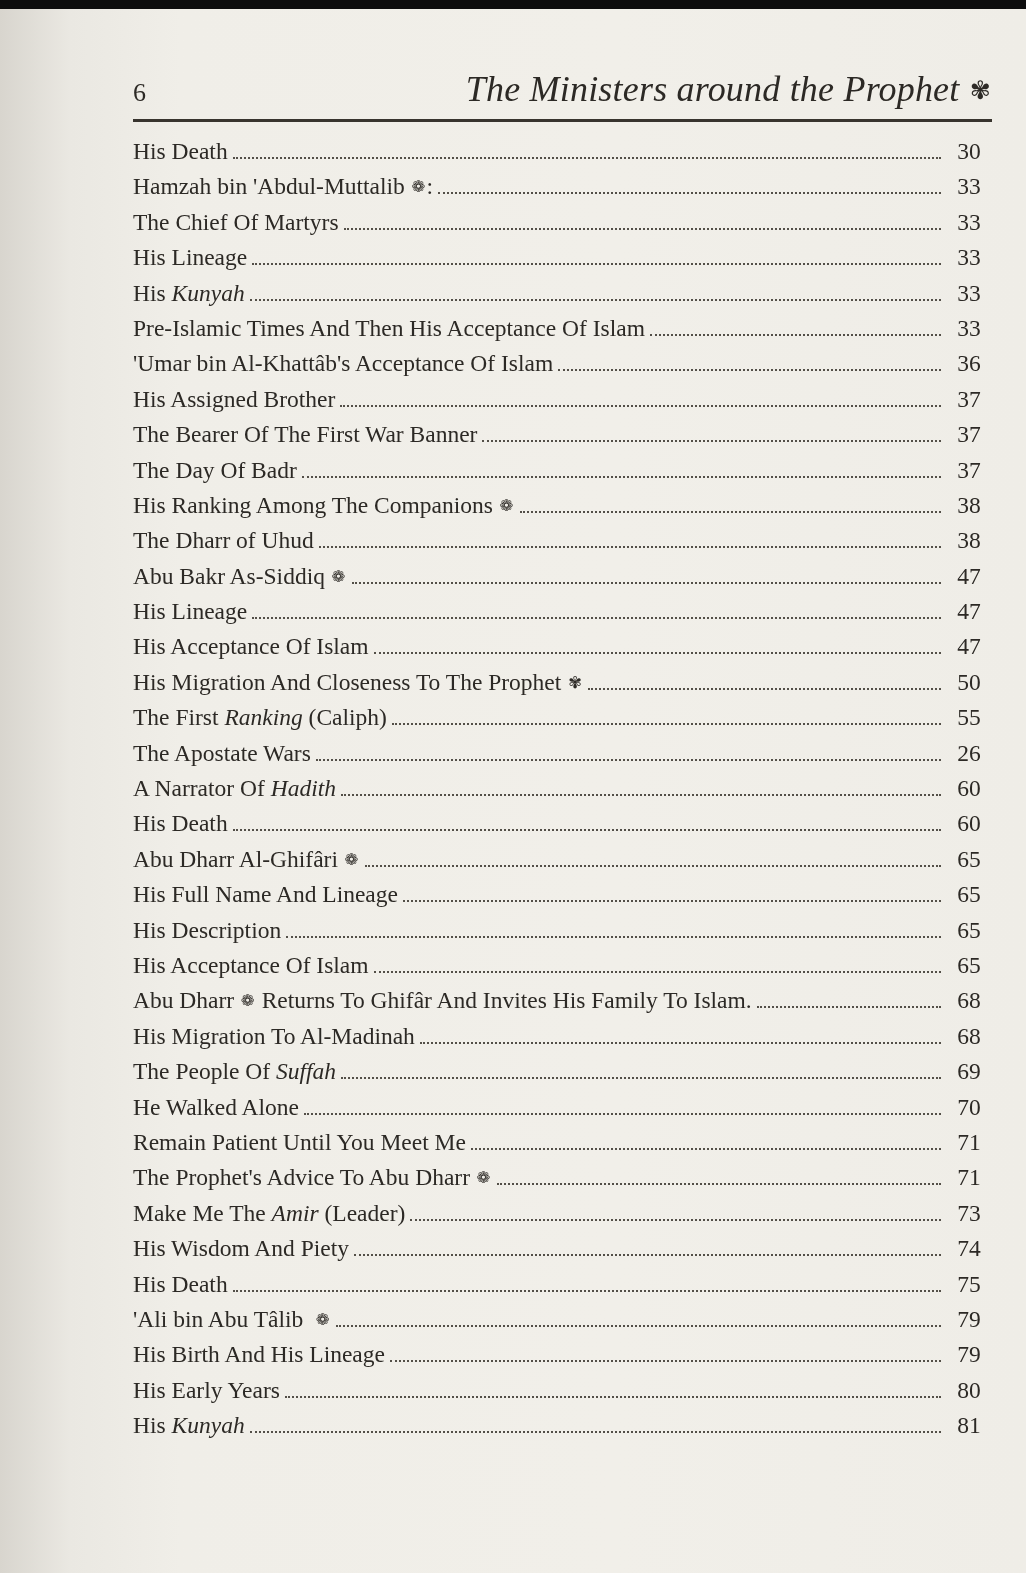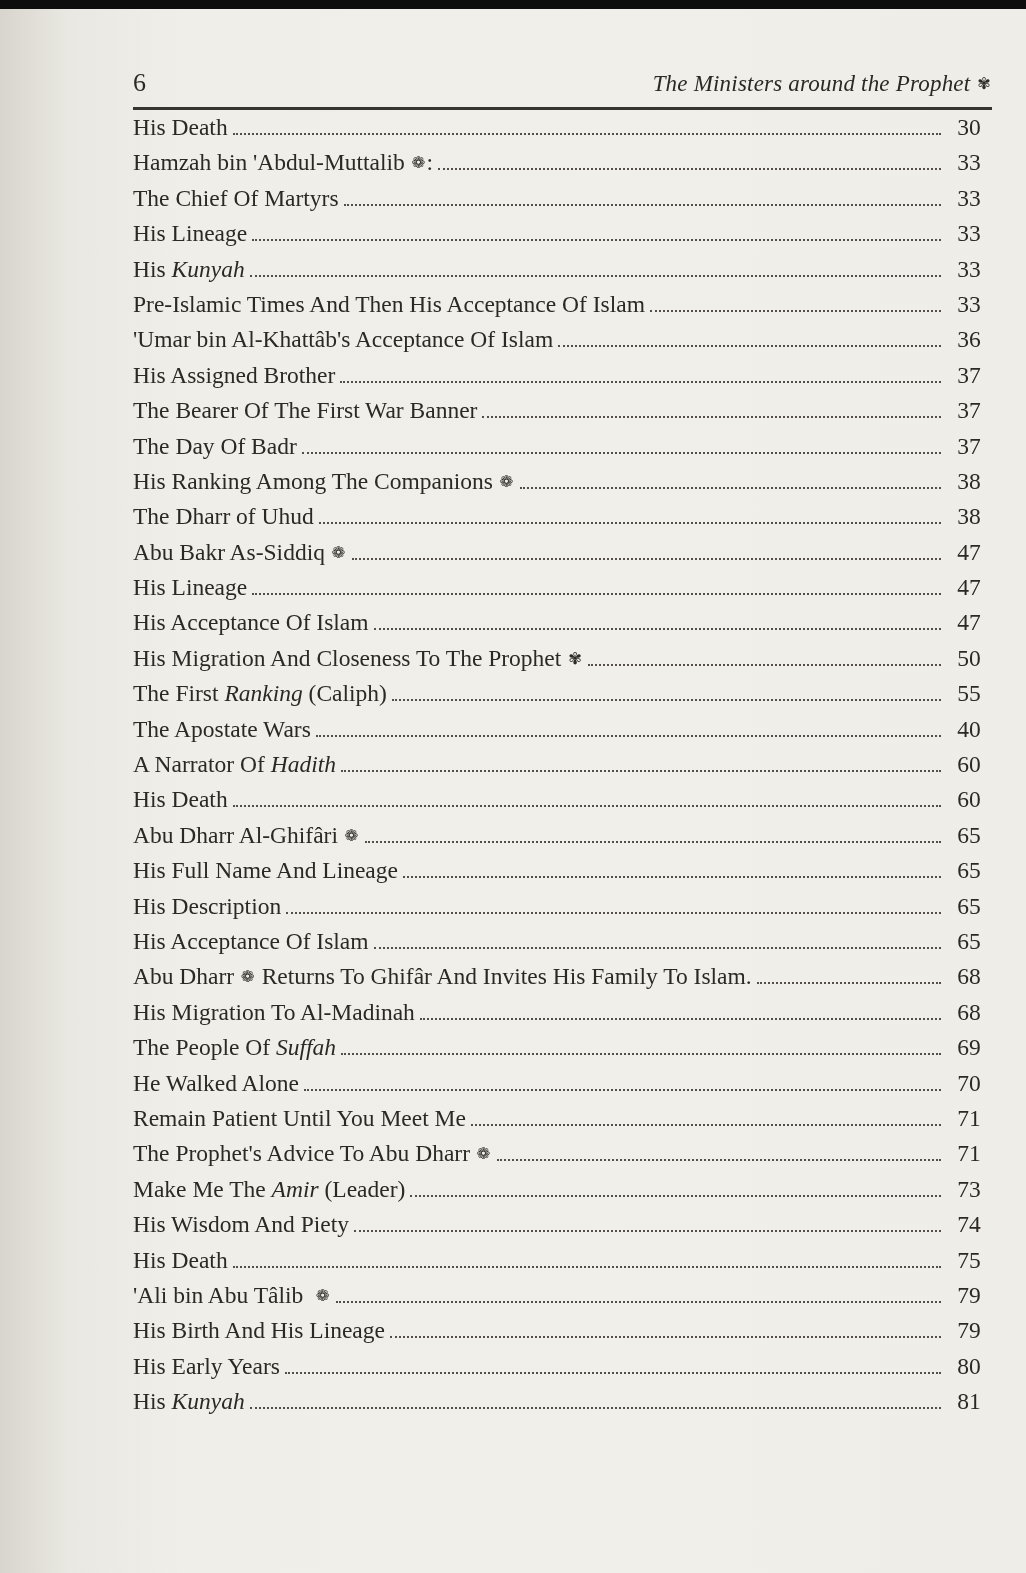--- a/index.html
+++ b/index.html
@@ -24,29 +24,29 @@
     left: 133px; right: 34px; top: 68px;
   }
   .header {
     display: flex;
     justify-content: space-between;
     align-items: baseline;
   }
   .folio { font-size: 26px; }
   .running-title {
     font-style: italic;
-    font-size: 23px;
+    font-size: 36px;
     letter-spacing: 0.2px;
   }
   .rule {
     height: 3px;
     background: #38342e;
     margin-top: 9px;
   }
-  .toc { }
+  .toc { margin-top: 12px; }
   .row {
     display: flex;
     align-items: baseline;
     height: 35.4px;
     line-height: 35.4px;
     font-size: 23.5px;
     white-space: pre;
   }
   .row.bold { font-weight: normal; }
   .it { font-style: italic; text-align: right; }
@@ -99,21 +99,21 @@
         <div class="row"><span class="title"><span>His Assigned Brother</span></span><span class="leader"></span><span class="pg">37</span></div>
         <div class="row"><span class="title"><span>The Bearer Of The First War Banner</span></span><span class="leader"></span><span class="pg">37</span></div>
         <div class="row"><span class="title"><span>The Day Of Badr</span></span><span class="leader"></span><span class="pg">37</span></div>
         <div class="row"><span class="title"><span>His Ranking Among The Companions </span><span class="hon">❁</span></span><span class="leader"></span><span class="pg">38</span></div>
         <div class="row"><span class="title"><span>The Dharr of Uhud</span></span><span class="leader"></span><span class="pg">38</span></div>
         <div class="row bold"><span class="title"><span>Abu Bakr As-Siddiq </span><span class="hon">❁</span></span><span class="leader"></span><span class="pg">47</span></div>
         <div class="row"><span class="title"><span>His Lineage</span></span><span class="leader"></span><span class="pg">47</span></div>
         <div class="row"><span class="title"><span>His Acceptance Of Islam</span></span><span class="leader"></span><span class="pg">47</span></div>
         <div class="row"><span class="title"><span>His Migration And Closeness To The Prophet </span><span class="hon">✾</span></span><span class="leader"></span><span class="pg">50</span></div>
         <div class="row"><span class="title"><span>The First </span><span class="it">Ranking</span><span> (Caliph)</span></span><span class="leader"></span><span class="pg">55</span></div>
-        <div class="row"><span class="title"><span>The Apostate Wars</span></span><span class="leader"></span><span class="pg">40</span></div>
+        <div class="row"><span class="title"><span>The Apostate Wars</span></span><span class="leader"></span><span class="pg">26</span></div>
         <div class="row"><span class="title"><span>A Narrator Of </span><span class="it">Hadith</span></span><span class="leader"></span><span class="pg">60</span></div>
         <div class="row"><span class="title"><span>His Death</span></span><span class="leader"></span><span class="pg">60</span></div>
         <div class="row bold"><span class="title"><span>Abu Dharr Al-Ghifâri </span><span class="hon">❁</span></span><span class="leader"></span><span class="pg">65</span></div>
         <div class="row"><span class="title"><span>His Full Name And Lineage</span></span><span class="leader"></span><span class="pg">65</span></div>
         <div class="row"><span class="title"><span>His Description</span></span><span class="leader"></span><span class="pg">65</span></div>
         <div class="row"><span class="title"><span>His Acceptance Of Islam</span></span><span class="leader"></span><span class="pg">65</span></div>
         <div class="row"><span class="title"><span>Abu Dharr </span><span class="hon">❁</span><span> Returns To Ghifâr And Invites His Family To Islam.</span></span><span class="leader"></span><span class="pg">68</span></div>
         <div class="row"><span class="title"><span>His Migration To Al-Madinah</span></span><span class="leader"></span><span class="pg">68</span></div>
         <div class="row"><span class="title"><span>The People Of </span><span class="it">Suffah</span></span><span class="leader"></span><span class="pg">69</span></div>
         <div class="row"><span class="title"><span>He Walked Alone</span></span><span class="leader"></span><span class="pg">70</span></div>

